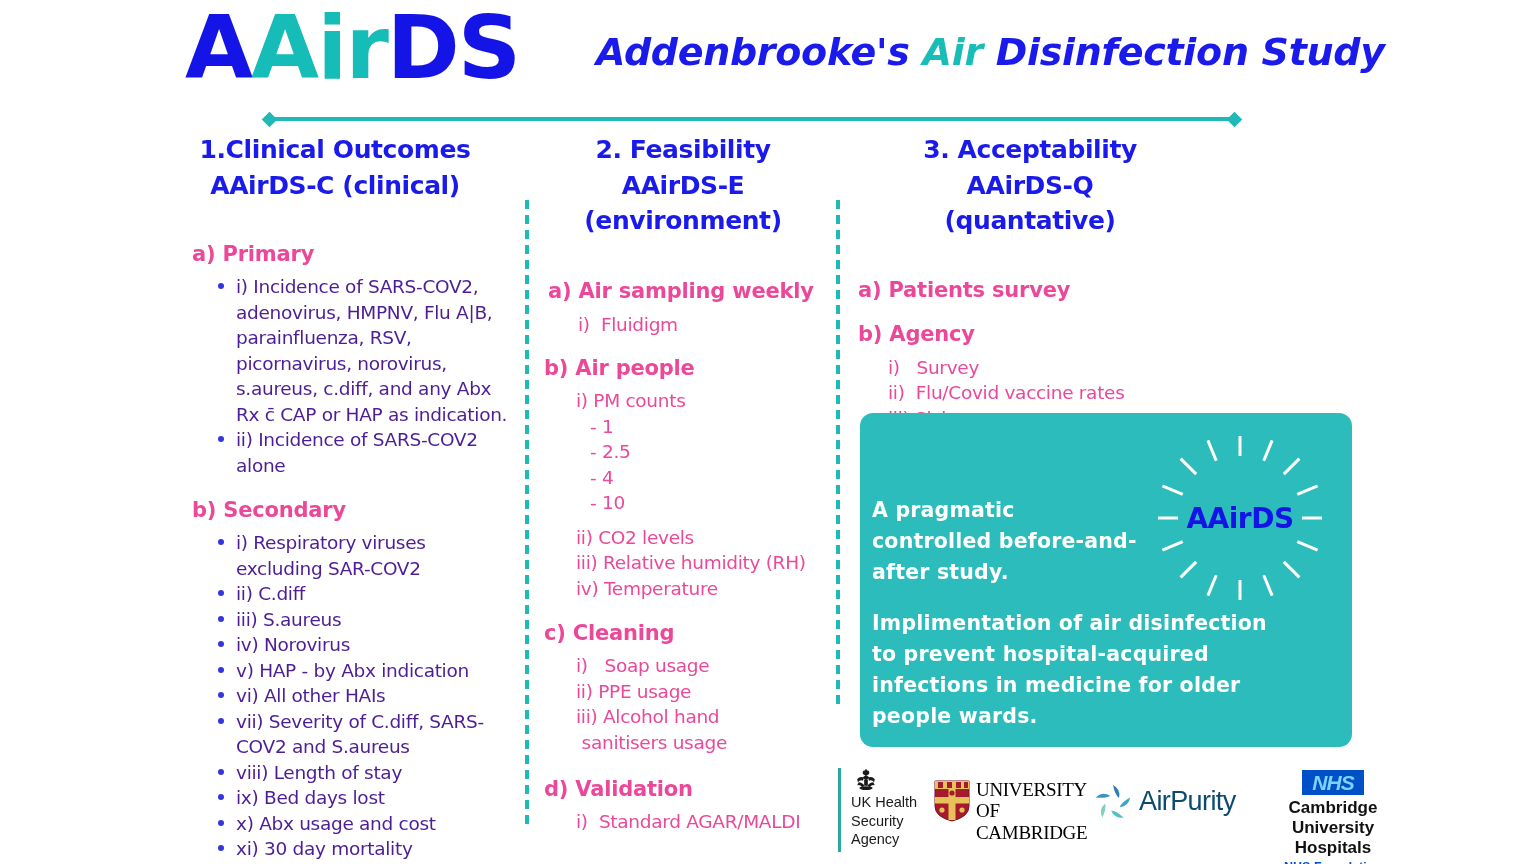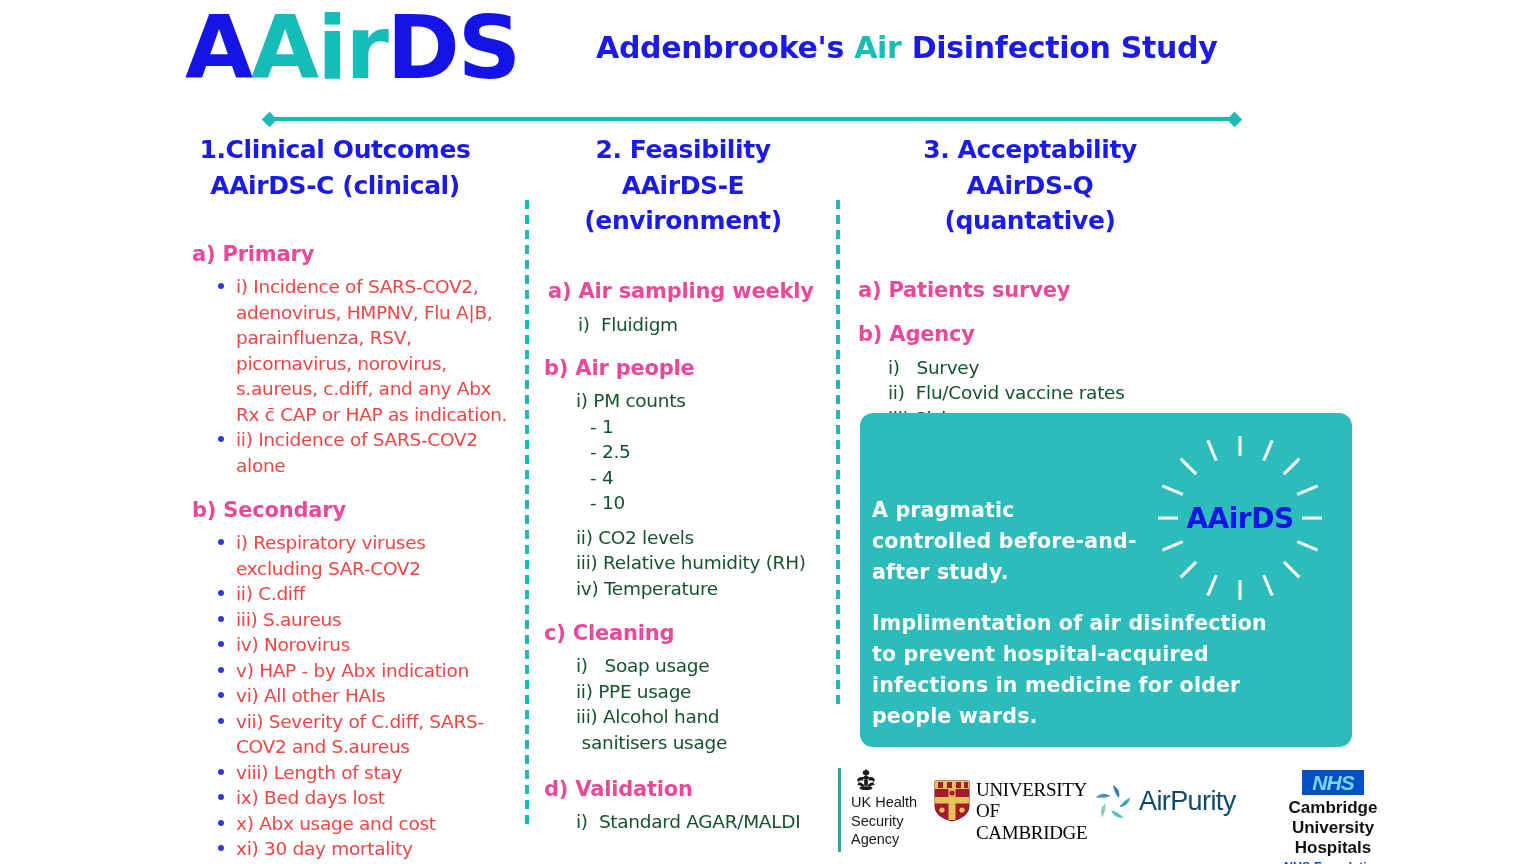--- a/index.html
+++ b/index.html
@@ -17,24 +17,25 @@
     position:absolute; left:185px; top:4px;
     font-size:88px; font-weight:700; letter-spacing:-2px;
     line-height:1.0;
     font-family:"DejaVu Sans", sans-serif;
   }
   .logo-blue { color:#1414e6; }
   .logo-teal { color:#16bcb8; }
 
   .subtitle {
     position:absolute; left:596px; top:30px;
-    font-size:30px; font-weight:700;
+    font-size:38px; font-weight:700;
     font-family:"DejaVu Sans", sans-serif;
     letter-spacing:-0.3px;
     white-space:nowrap;
+    font-style:italic;
   }
   .sub-blue { color:#1a1aea; }
   .sub-teal { color:#19bdb8; }
 
   
   .divider { position:absolute; left:262px; top:111px; width:980px; height:16px; }
   .divider-line {
     position:absolute; left:8px; top:6px; width:964px; height:4px;
     background:#1fb9b8;
   }
@@ -70,36 +71,36 @@
     color:#ec4899;
     font-weight:700;
     font-size:21px;
     font-family:"DejaVu Sans", sans-serif;
     letter-spacing:-0.2px;
   }
 
   ul.bullets { list-style:none; }
   ul.bullets li {
     position:relative;
-    color:#ef4444;
+    color:#4c1d95;
     font-size:18.5px;
     line-height:1.38;
     padding-left:26px;
     font-family:"DejaVu Sans", sans-serif;
     letter-spacing:-0.3px;
   }
   ul.bullets li::before {
     content:"";
     position:absolute; left:8px; top:9px;
     width:6px; height:6px; border-radius:50%;
     background:#3535e0;
   }
   .plain-list { list-style:none; }
   .plain-list li {
-    color:#14532d;
+    color:#ec4899;
     font-size:18.5px;
     line-height:1.38;
     font-family:"DejaVu Sans", sans-serif;
     letter-spacing:-0.3px;
     white-space:pre;
   }
 
   
   .c1-a-head { margin-left:16px; margin-top:39px; }
   .c1-a-list { margin-left:34px; margin-top:8px; }

